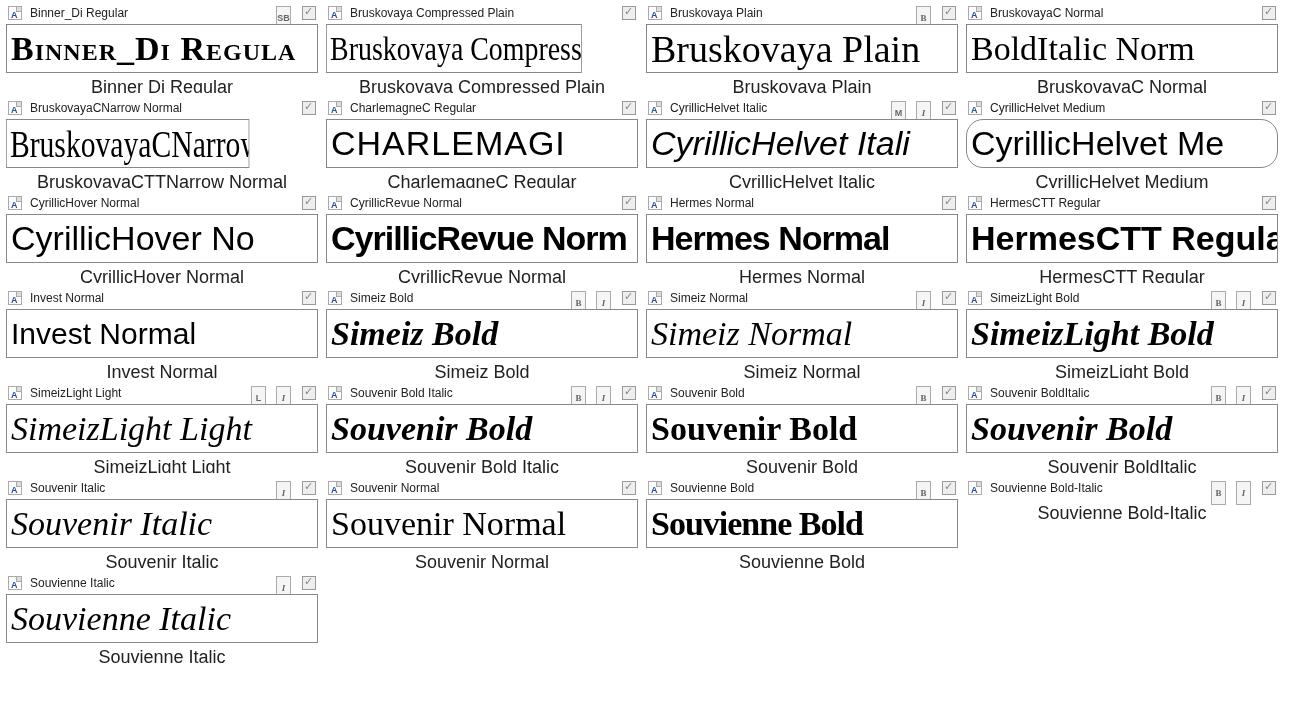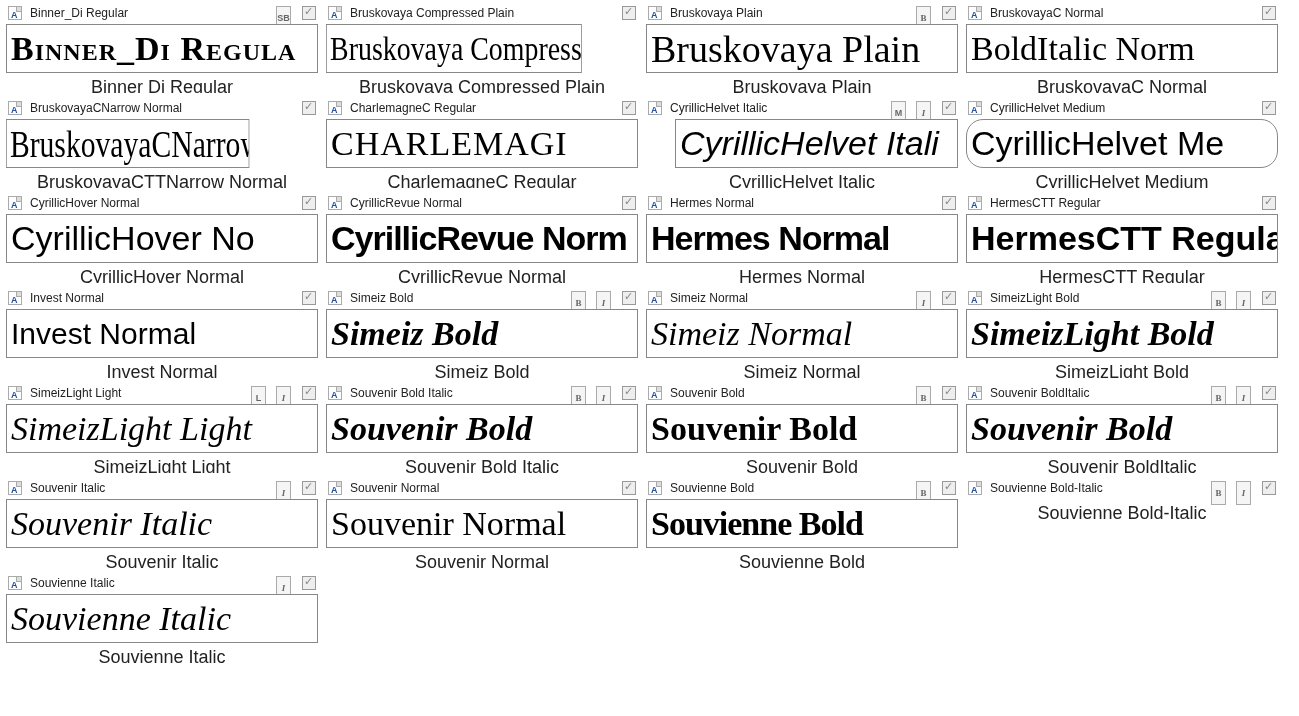--- a/index.html
+++ b/index.html
@@ -111,22 +111,22 @@
       overflow: hidden;
       padding-top: 4px;
     }
 
     
     .f-binner { font-family: "Impact", serif; font-weight: 900; letter-spacing: 1px; font-variant: small-caps; }
     .f-bruskcomp { font-family: "Times New Roman", serif; font-weight: 300; transform: scaleX(0.82); transform-origin: left; }
     .f-brusk { font-family: "Times New Roman", serif; font-weight: 400; font-size: 38px; }
     .f-bruskc { font-family: "Georgia", serif; font-weight: 300; }
     .f-brusknarrow { font-family: "Times New Roman", serif; font-weight: 300; transform: scaleX(0.78); transform-origin: left; font-size: 38px; }
-    .f-charle { font-family: Liberation Serif, serif; letter-spacing: 1px; text-transform: uppercase; }
-    .f-helvet-i { font-family: Arial, sans-serif; font-style: italic; margin-left: 29px; }
+    .f-charle { font-family: Liberation Sans, sans-serif; letter-spacing: 1px; text-transform: uppercase; }
+    .f-helvet-i { font-family: Arial, sans-serif; font-style: italic; }
     .f-helvet-m { font-family: Arial, sans-serif; font-weight: 400; border-radius: 17px; }
     .f-hover { font-family: "Comic Sans MS", sans-serif; font-weight: 400; }
     .f-revue { font-family: "Arial Black", sans-serif; font-weight: 700; letter-spacing: -1px; }
     .f-hermes { font-family: Arial, sans-serif; font-weight: 900; letter-spacing: -1px; }
     .f-hermes-ctt { font-family: Arial, sans-serif; font-weight: 900; }
     .f-invest { font-family: Verdana, sans-serif; font-weight: 300; font-size: 30px; }
     .f-simeiz-b { font-family: Georgia, serif; font-weight: 900; font-style: italic; }
     .f-simeiz { font-family: Georgia, serif; font-style: italic; font-weight: 300; }
     .f-simeizl-b { font-family: Georgia, serif; font-style: italic; font-weight: 700; }
     .f-simeizl-l { font-family: Georgia, serif; font-style: italic; font-weight: 200; }

